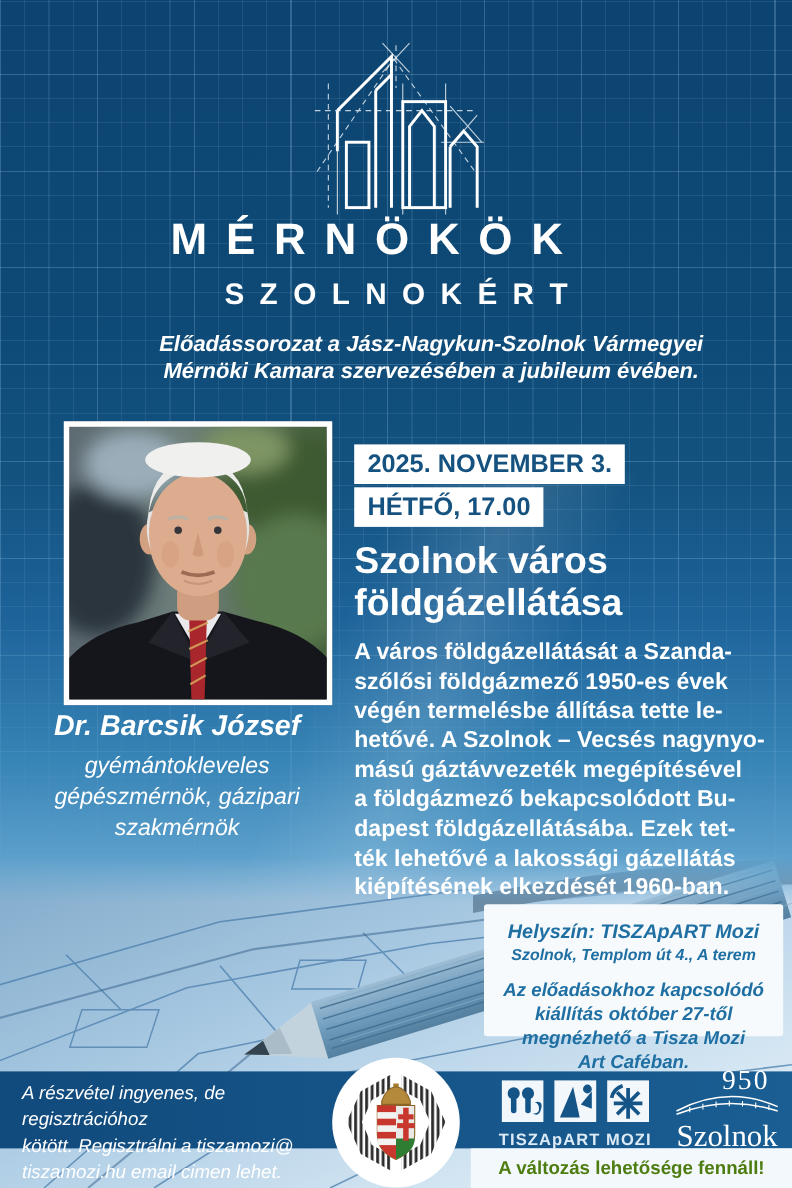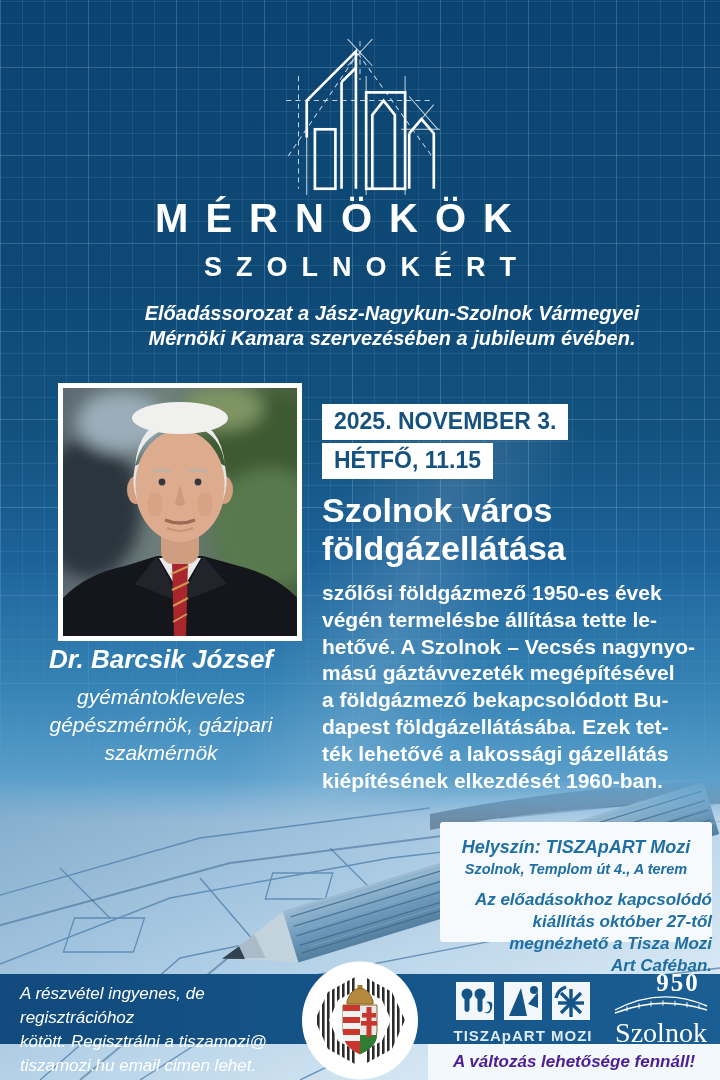--- a/index.html
+++ b/index.html
@@ -42,36 +42,36 @@
   .right-col{position:absolute;left:322px;top:404px;width:392px;z-index:2;}
   .date-badge{display:inline-block;background:#fff;color:#15527f;font-weight:bold;
     font-size:23px;padding:4px 12px 5px 12px;margin-bottom:3px;}
   .event-title{color:#fff;font-size:34px;font-weight:bold;line-height:38px;margin-top:9px;}
   .event-body{color:#fff;font-size:21px;font-weight:bold;line-height:26.8px;margin-top:13px;}
   
   .venue-box{position:absolute;left:440px;top:822px;width:272px;height:120px;z-index:2;
     background:#f6fafd;border-radius:3px;text-align:center;color:#1f6fa2;box-sizing:border-box;padding-top:15px;}
   .venue-l1{font-size:18px;font-weight:bold;font-style:italic;}
   .venue-l2{font-size:14.5px;font-weight:bold;font-style:italic;margin-top:3px;}
-  .venue-exh{font-size:17px;font-weight:bold;font-style:italic;line-height:22px;margin-top:12px;text-align:right;}
+  .venue-exh{font-size:17px;font-weight:bold;font-style:italic;line-height:22px;margin-top:12px;}
   
   .footer-bar{position:absolute;left:0;top:974px;width:720px;height:70px;z-index:2;
     background:linear-gradient(90deg,#114a7c,#1a5e93);}
   .reg-text{position:absolute;left:20px;top:982px;width:300px;z-index:3;color:#fff;
     font-size:17px;font-style:italic;line-height:24px;}
   .emblem{position:absolute;left:301px;top:961px;width:118px;height:119px;z-index:3;}
   .tiszapart{position:absolute;left:450px;top:982px;width:146px;z-index:3;text-align:center;}
   .tiszapart-label{color:#dcebf5;font-size:15px;font-weight:bold;letter-spacing:1px;margin-top:3px;}
   .szolnok950{position:absolute;left:608px;top:972px;width:106px;z-index:3;text-align:center;color:#fff;
     font-family:"Liberation Serif",serif;}
-  .sz-950{font-size:25px;line-height:22px;letter-spacing:2px;font-weight:bold;}
+  .sz-950{font-size:25px;line-height:22px;letter-spacing:2px;}
   .sz-name{font-size:28px;line-height:28px;margin-top:1px;}
   .bottom-strip{position:absolute;left:428px;top:1044px;width:292px;height:36px;z-index:3;
     background:#f2f8fc;text-align:center;}
-  .bottom-strip span{color:#4c1d95;font-size:17px;font-weight:bold;font-style:italic;line-height:36px;}
+  .bottom-strip span{color:#4d7c0f;font-size:17px;font-weight:bold;line-height:36px;}
 </style>
 </head>
 <body>
 
 <div class="poster">
   <div class="grid"></div>
   <div class="sheen"></div>
 
   <div class="blueprint-wrap">
     <svg width="720" height="302" viewBox="0 0 720 302">
@@ -228,26 +228,27 @@
 
   <div class="speaker-block">
     <div class="speaker-name">Dr. Barcsik József</div>
     <div class="speaker-title">gyémántokleveles</div>
     <div class="speaker-title">gépészmérnök, gázipari</div>
     <div class="speaker-title">szakmérnök</div>
   </div>
 
   <div class="right-col">
     <div><span class="date-badge">2025. NOVEMBER 3.</span></div>
-    <div><span class="date-badge">HÉTFŐ, 11.15</span></div>
+    <div><span class="date-badge">HÉTFŐ, 17.00</span></div>
     <div class="event-title">
       <div>Szolnok város</div>
       <div>földgázellátása</div>
     </div>
     <div class="event-body">
+      <div>A város földgázellátását a Szanda-</div>
       <div>szőlősi földgázmező 1950-es évek</div>
       <div>végén termelésbe állítása tette le-</div>
       <div>hetővé. A Szolnok – Vecsés nagynyo-</div>
       <div>mású gáztávvezeték megépítésével</div>
       <div>a földgázmező bekapcsolódott Bu-</div>
       <div>dapest földgázellátásába. Ezek tet-</div>
       <div>ték lehetővé a lakossági gázellátás</div>
       <div>kiépítésének elkezdését 1960-ban.</div>
     </div>
   </div>

